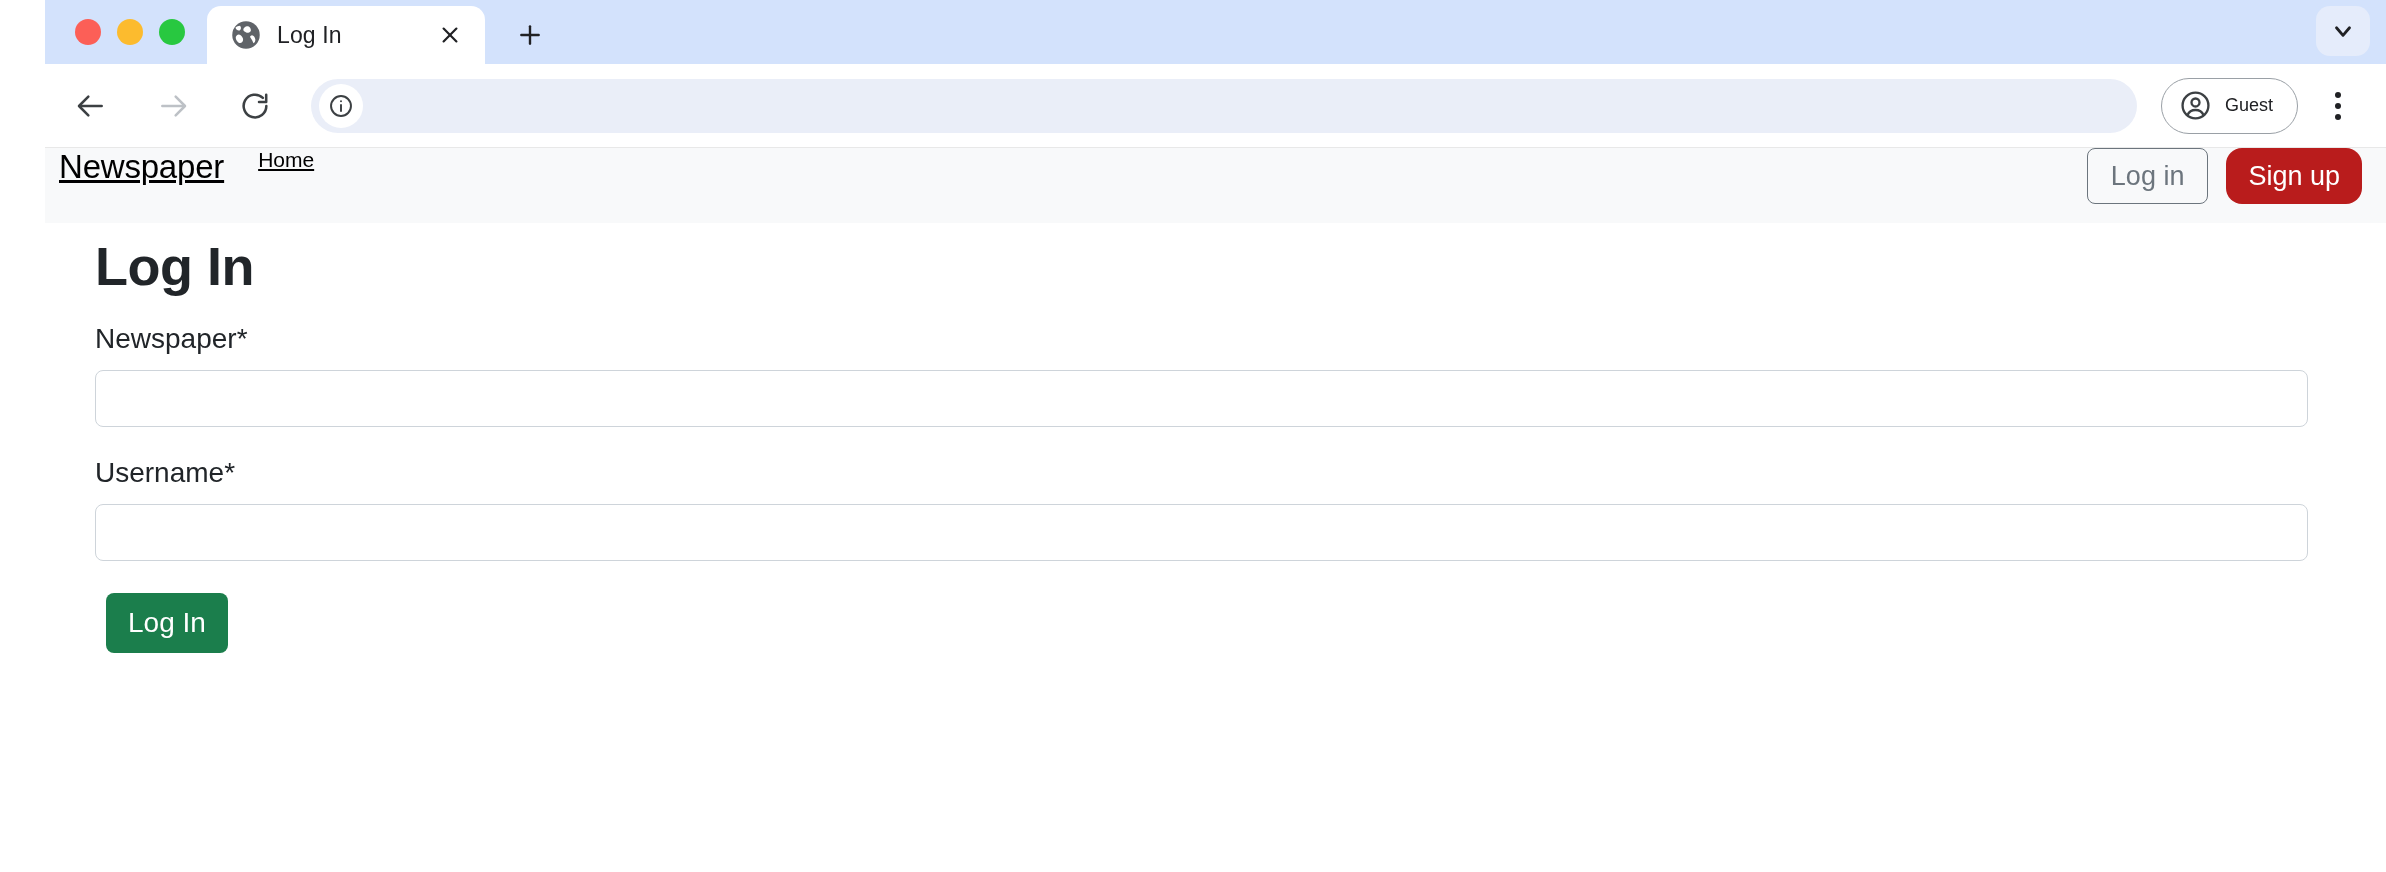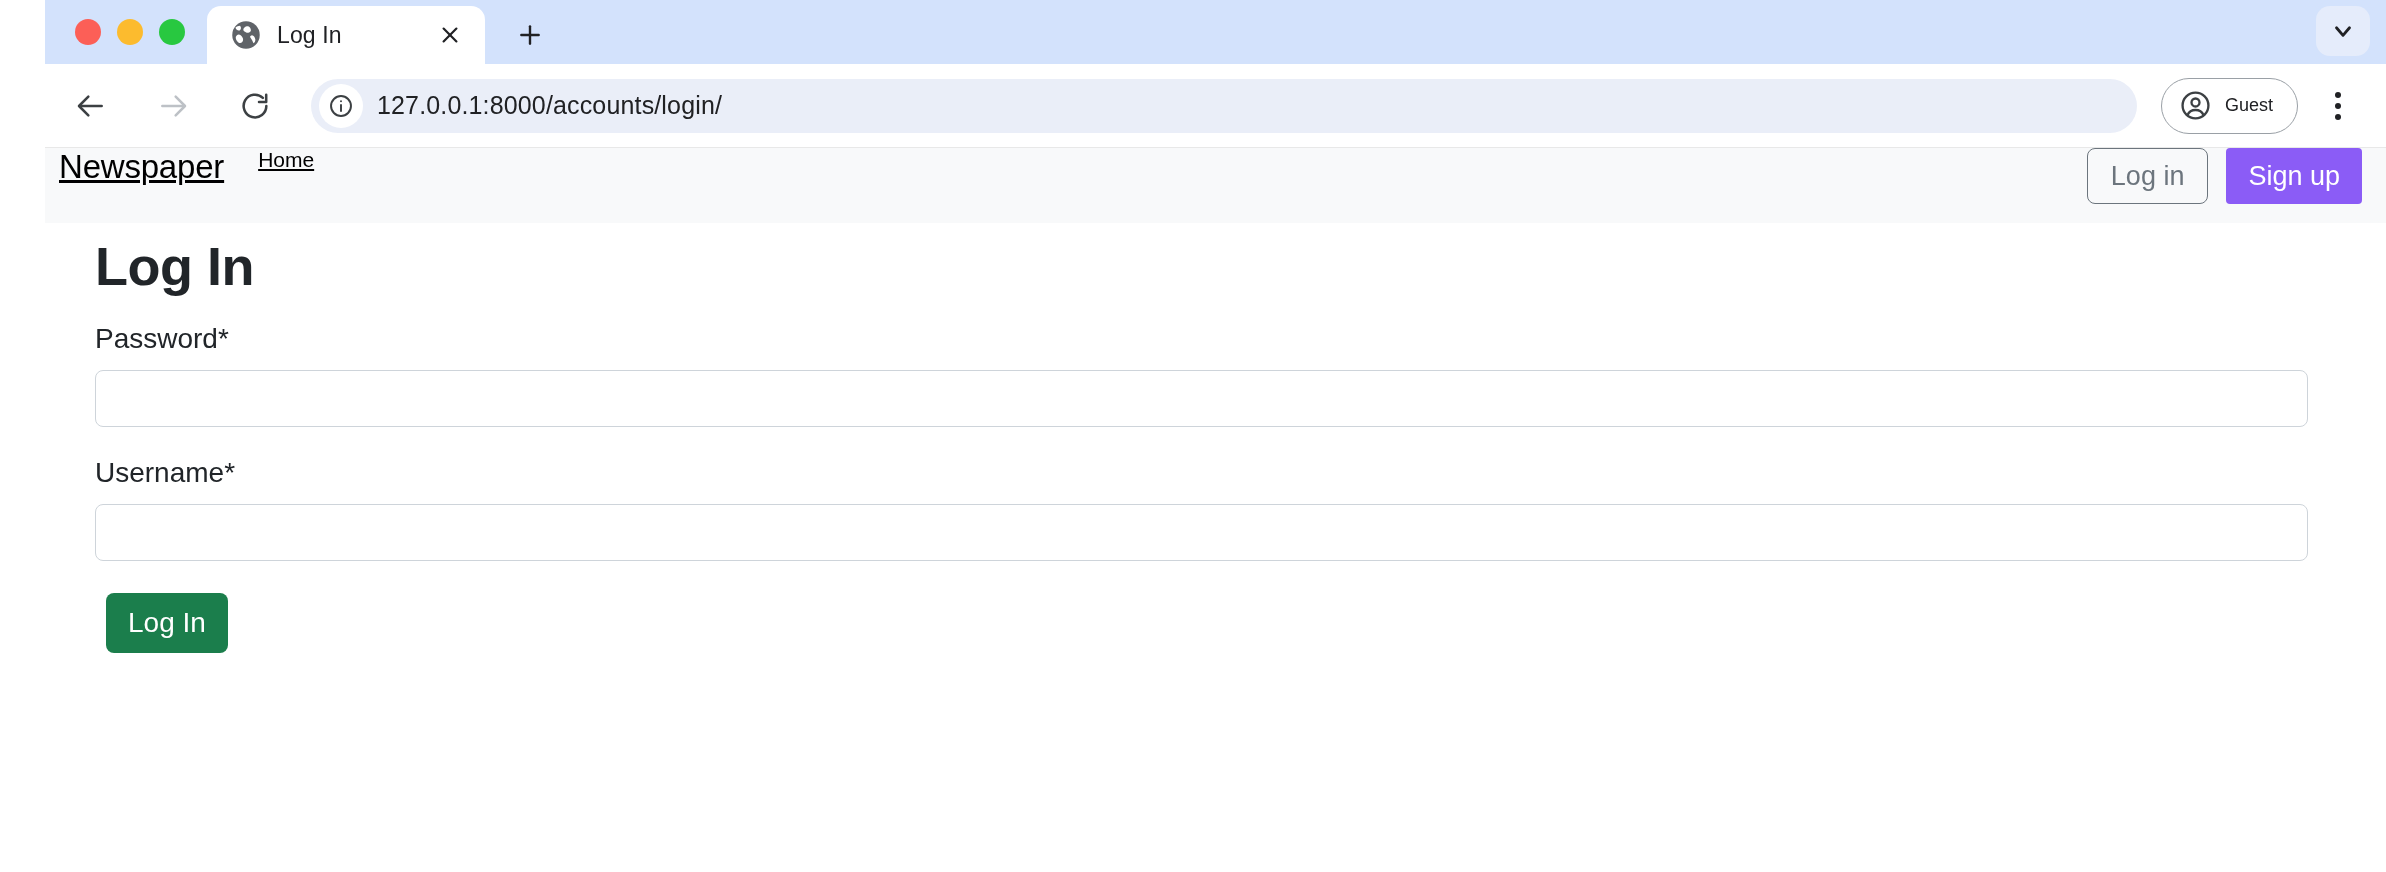--- a/index.html
+++ b/index.html
@@ -227,22 +227,22 @@
     display: flex;
     align-items: center;
     justify-content: center;
     margin-right: 18px;
     cursor: pointer;
   }
   .btn-signup {
     height: 56px;
     padding: 0 22px;
     border: none;
-    border-radius: 4px;
-    background: #8b5cf6;
+    border-radius: 16px;
+    background: #b91c1c;
     color: #ffffff;
     font-size: 27px;
     font-family: "Liberation Sans", sans-serif;
     display: flex;
     align-items: center;
     justify-content: center;
     cursor: pointer;
   }
 
   
@@ -363,21 +363,20 @@
     </div>
 
     <div class="omnibox">
       <span class="site-info">
         <svg width="26" height="26" viewBox="0 0 24 24" fill="none" stroke="#3c4043" stroke-width="1.8" stroke-linecap="round">
           <circle cx="12" cy="12" r="9.2"></circle>
           <line x1="12" y1="11" x2="12" y2="16.6"></line>
           <circle cx="12" cy="7.6" r="0.9" fill="#3c4043" stroke="none"></circle>
         </svg>
       </span>
-      <span class="omnibox-url" title="127.0.0.1:8000/accounts/login/">127.0.0.1:8000/accounts/login/</span>
     </div>
 
     <div class="profile-chip">
       <svg width="33" height="33" viewBox="0 0 24 24" fill="none" stroke="#3c4043" stroke-width="1.7">
         <circle cx="12" cy="12" r="9.4"></circle>
         <circle cx="12" cy="9.8" r="2.9"></circle>
         <path d="M6.2 18.9c1.0-2.4 3.1-3.6 5.8-3.6s4.8 1.2 5.8 3.6" stroke-linecap="round"></path>
       </svg>
       <span class="label">Guest</span>
     </div>
@@ -398,21 +397,21 @@
       <button class="btn-outline-login" type="button">Log in</button>
       <button class="btn-signup" type="button">Sign up</button>
     </div>
 
     <div class="content">
       <h1 class="page-title">Log In</h1>
 
       <form>
 
         <div class="field-group">
-          <label class="field-label">Password*</label>
+          <label class="field-label">Newspaper*</label>
           <input class="text-input" type="text" value="" style="">
         </div>
 
         <div class="field-group">
           <label class="field-label">Username*</label>
           <input class="text-input" type="password" value="" style="">
         </div>
 
         <div class="submit-wrap">
           <button class="btn-submit" type="submit">Log In</button>

